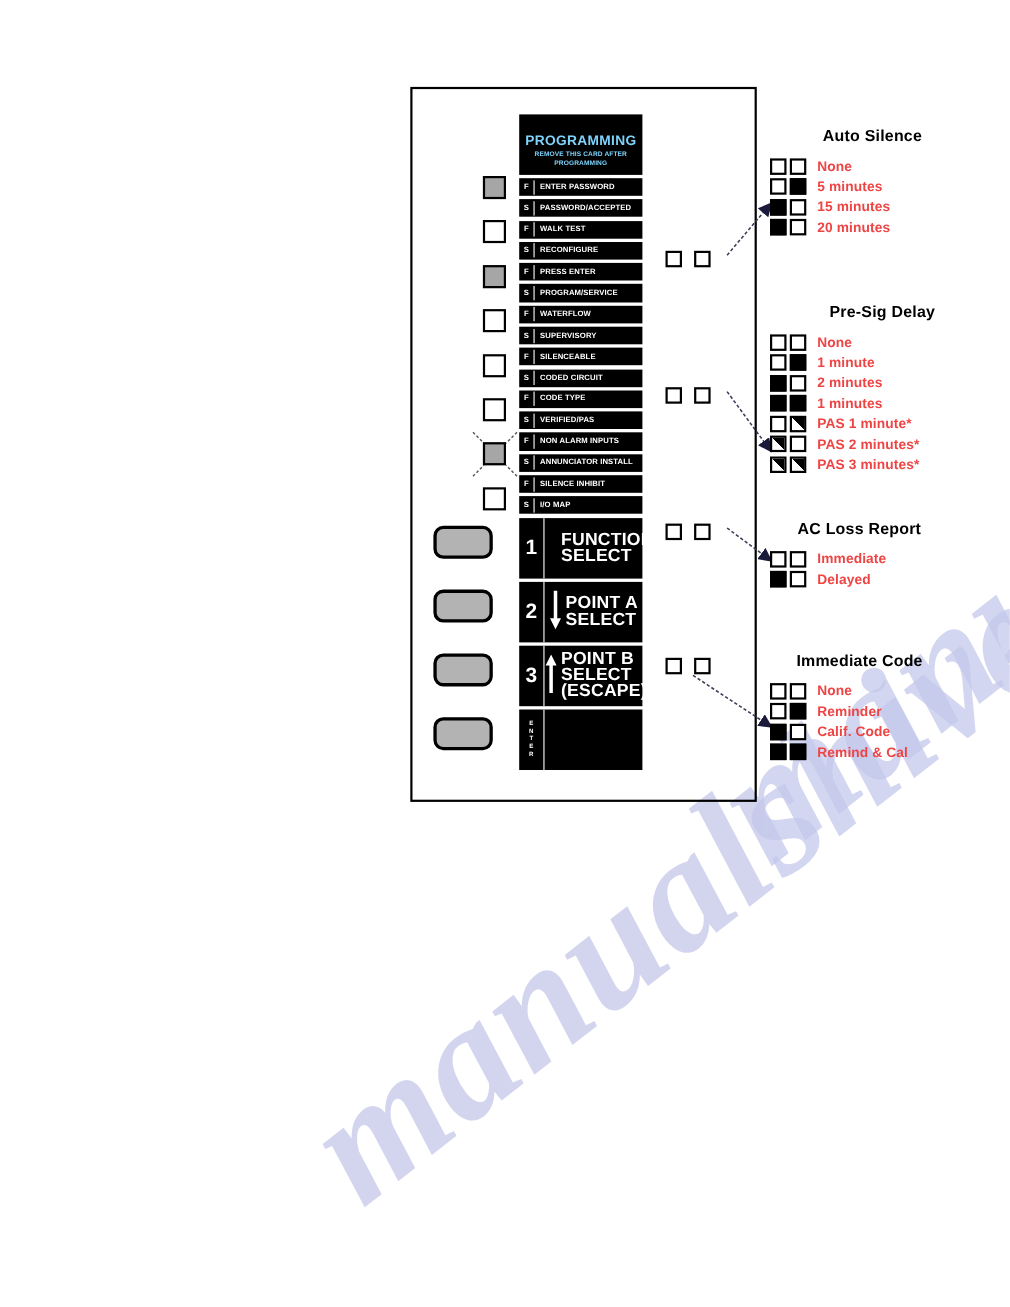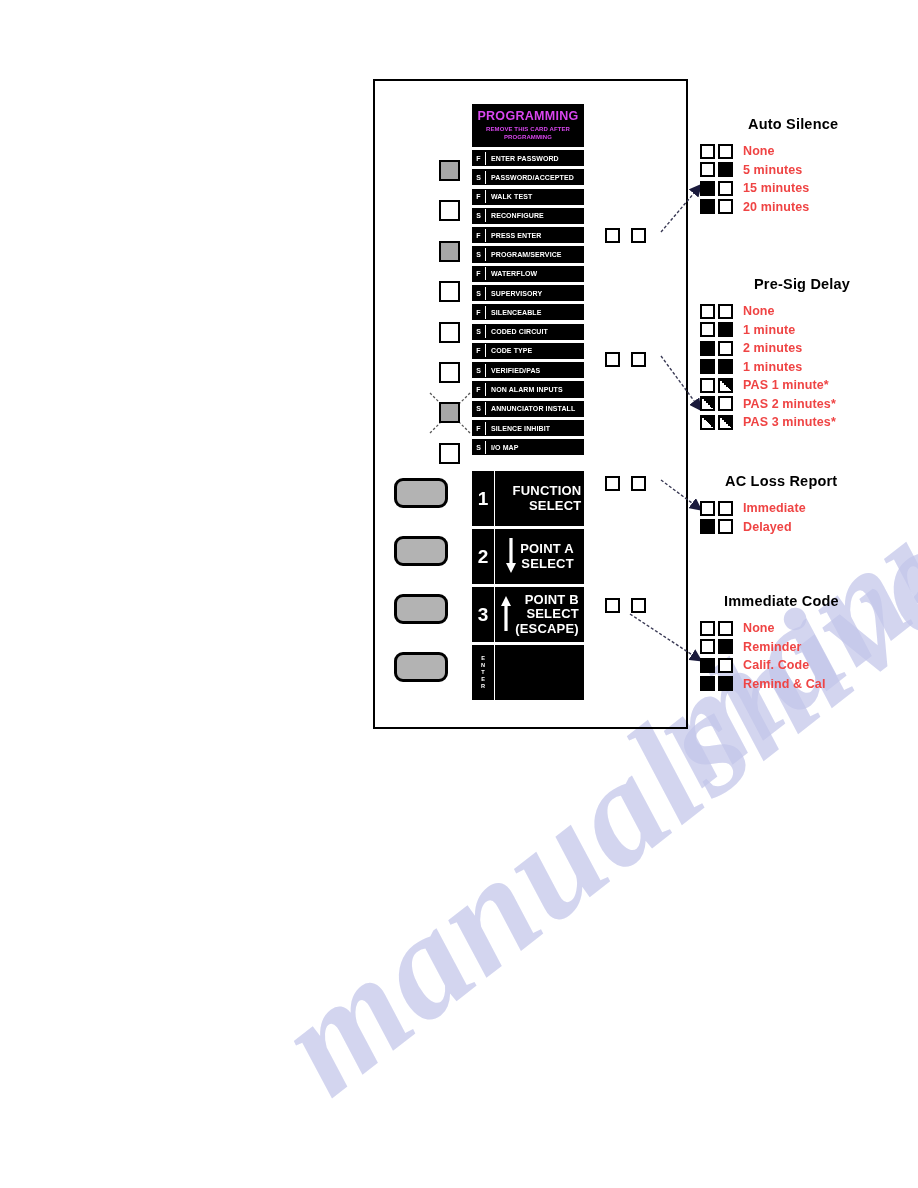--- a/index.html
+++ b/index.html
@@ -88,23 +88,23 @@
   
   .label-strip {
     position: absolute;
     left: 472px;
     top: 104px;
     width: 112px;
     z-index: 4;
   }
   .card-head {
     background: #000;
-    color: #d946ef;
+    color: #7dd3fc;
     text-align: center;
-    padding: 6px 2px 6px;
+    padding: 18px 2px 6px;
     margin-bottom: 3px;
   }
   .card-head .t1 {
     font-size: 12.5px;
     font-weight: bold;
     letter-spacing: .3px;
     line-height: 13px;
   }
   .card-head .t2 {
     font-size: 6px;
@@ -174,22 +174,22 @@
     justify-content: center;
   }
   .frow .body {
     flex: 1 1 auto;
     display: flex;
     align-items: center;
     justify-content: center;
     gap: 3px;
   }
   .frow .cap {
-    text-align: right;
-    font-size: 13px;
+    text-align: left;
+    font-size: 16px;
     font-weight: bold;
     line-height: 14.5px;
     letter-spacing: .2px;
   }
   .frow .arw { flex: 0 0 12px; }
 
   
   .btn-col { position: absolute; left: 394px; top: 478px; z-index: 4; }
   .mbtn {
     width: 54px;

